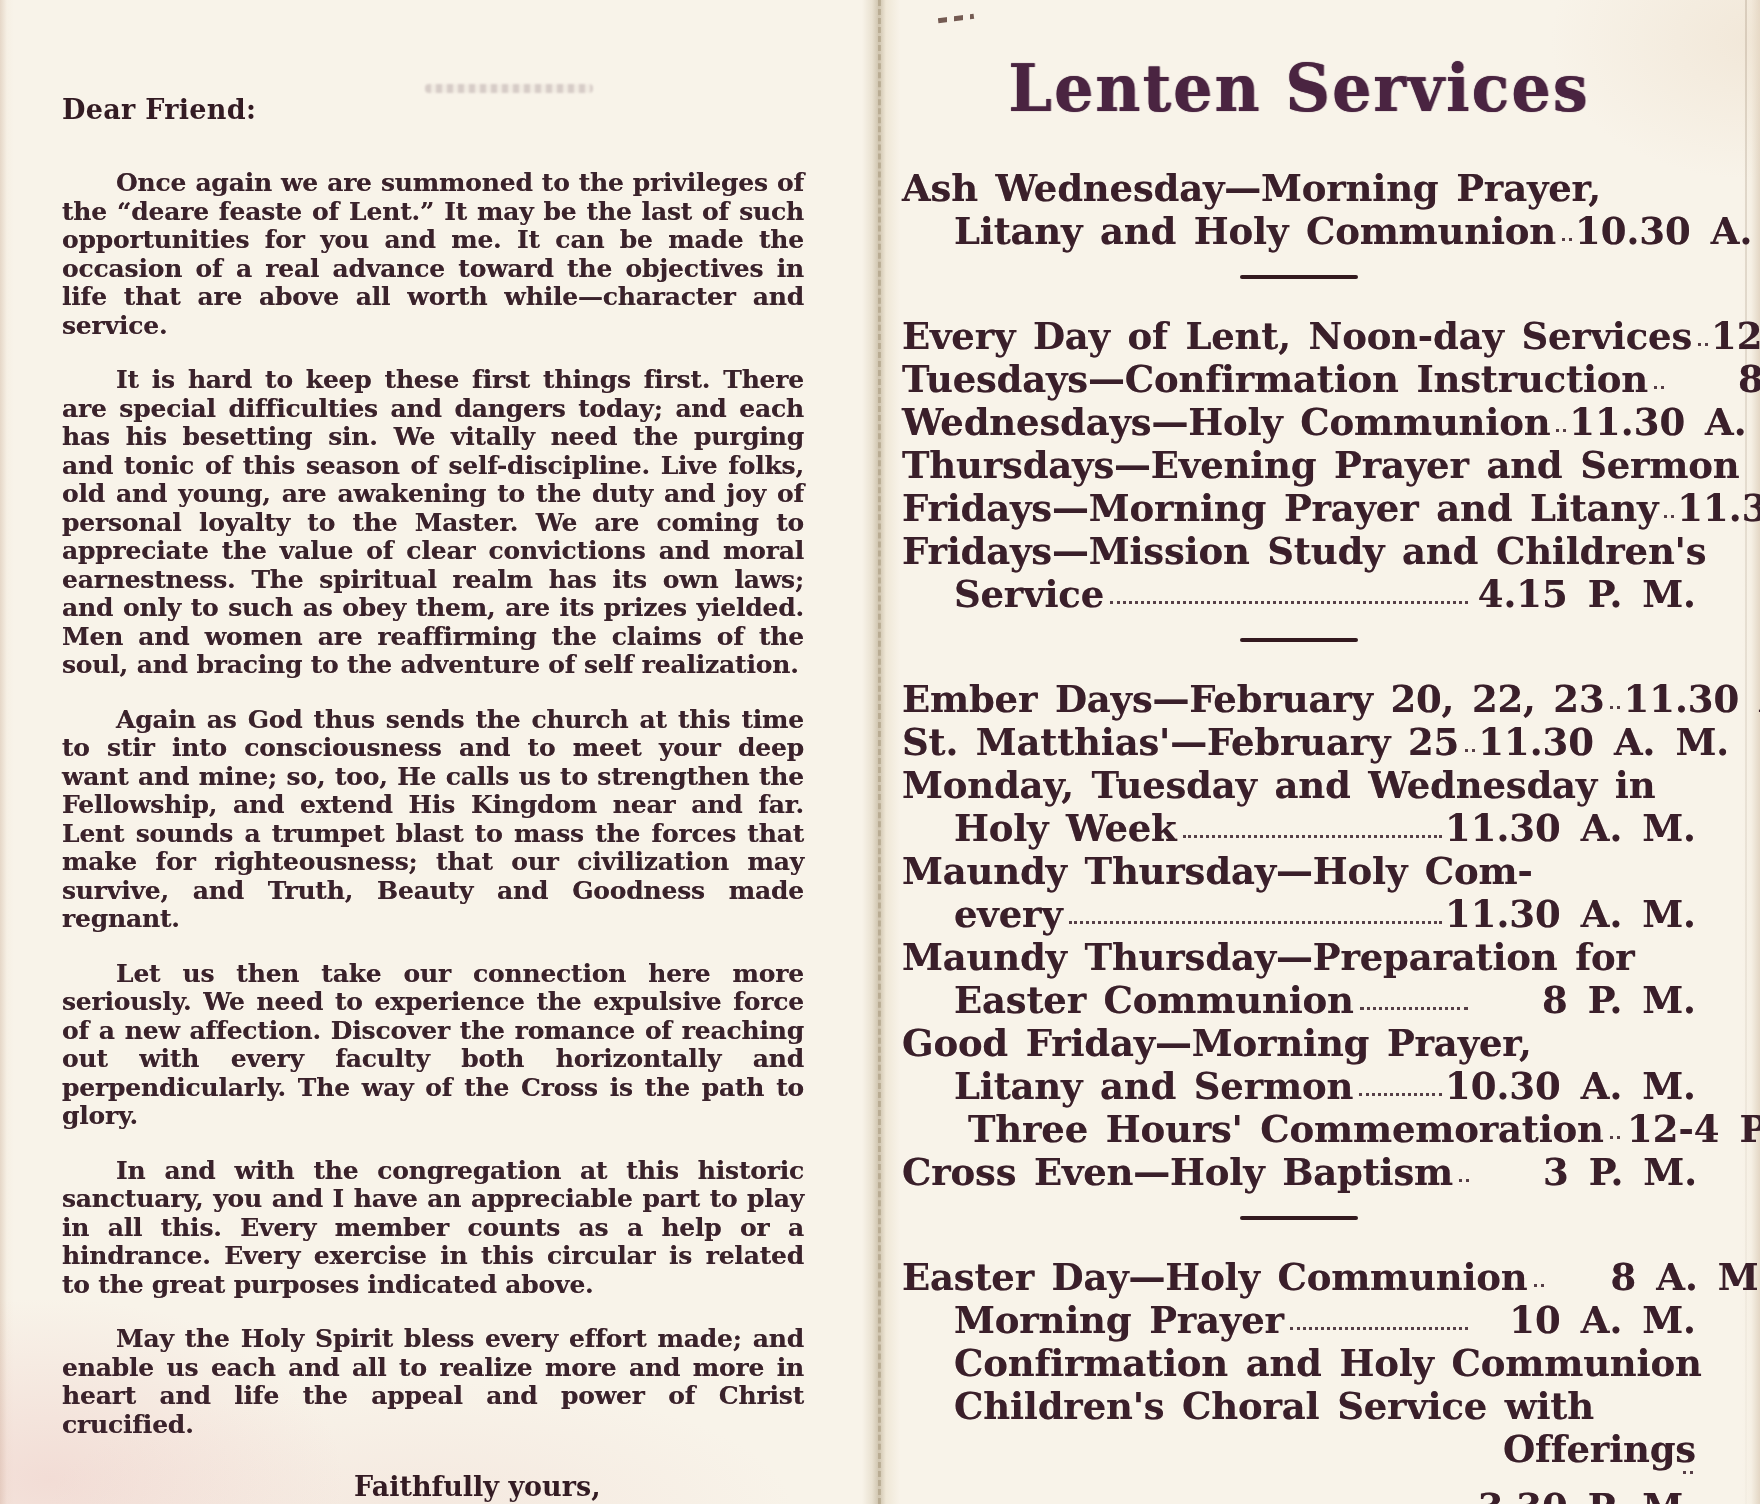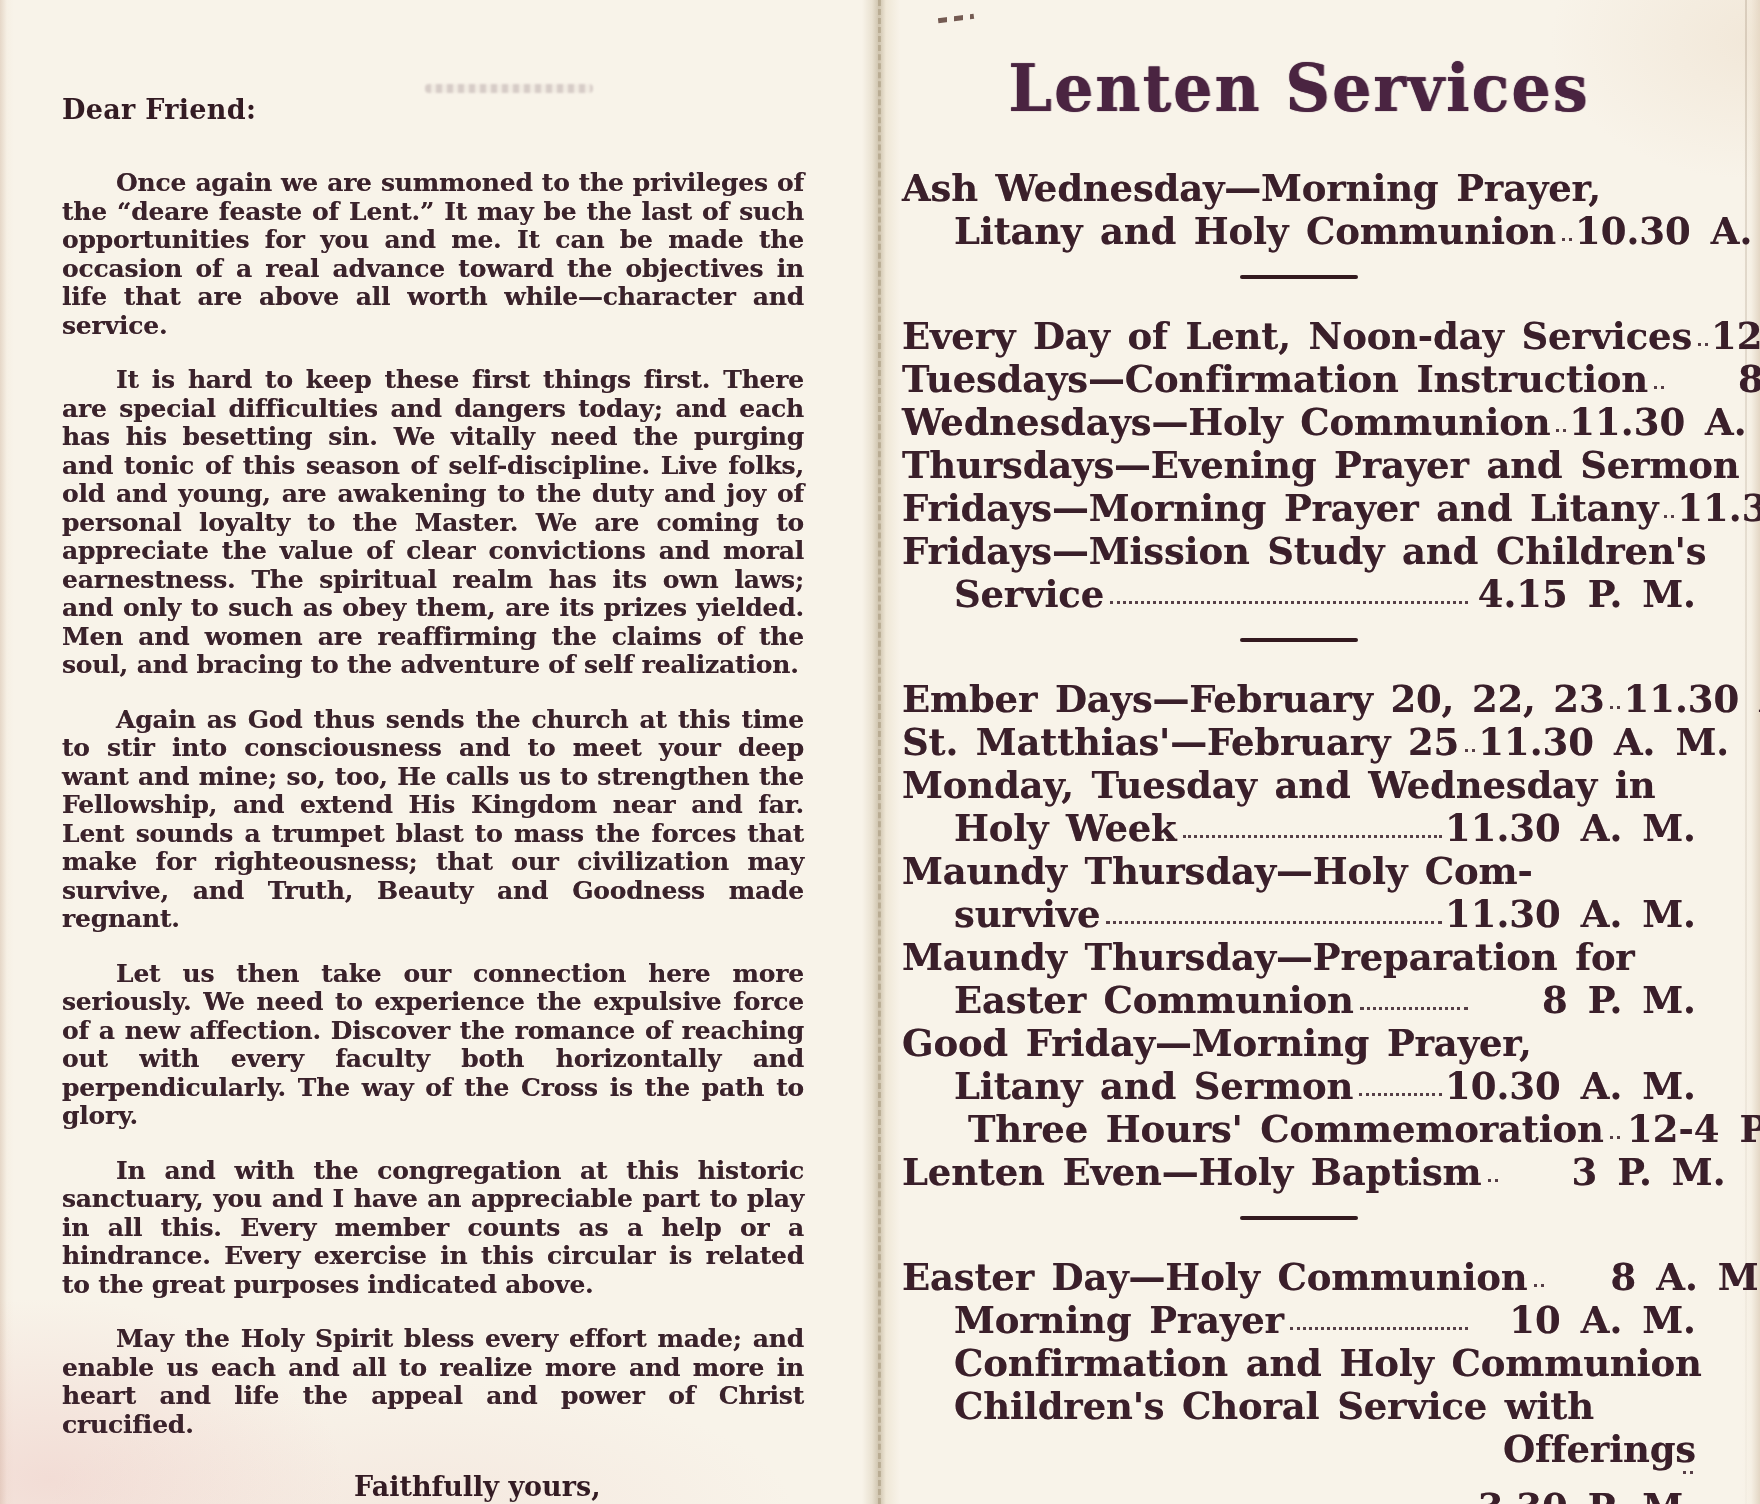--- a/index.html
+++ b/index.html
@@ -140,21 +140,21 @@
       </div>
       <div class="sl ind1">
         <span class="lbl">Holy Week</span>
         <span class="leader"></span>
         <span class="time">11.30 A. M.</span>
       </div>
       <div class="sl">
         <span class="lbl">Maundy Thursday—Holy Com-</span>
       </div>
       <div class="sl ind1">
-        <span class="lbl">survive</span>
+        <span class="lbl">every</span>
         <span class="leader"></span>
         <span class="time">11.30 A. M.</span>
       </div>
       <div class="sl">
         <span class="lbl">Maundy Thursday—Preparation for</span>
       </div>
       <div class="sl ind1">
         <span class="lbl">Easter Communion</span>
         <span class="leader"></span>
         <span class="time">8 P. M.</span>
@@ -166,21 +166,21 @@
         <span class="lbl">Litany and Sermon</span>
         <span class="leader"></span>
         <span class="time">10.30 A. M.</span>
       </div>
       <div class="sl ind2">
         <span class="lbl">Three Hours' Commemoration</span>
         <span class="leader"></span>
         <span class="time">12-4 P. M.</span>
       </div>
       <div class="sl">
-        <span class="lbl">Lenten Even—Holy Baptism</span>
+        <span class="lbl">Cross Even—Holy Baptism</span>
         <span class="leader"></span>
         <span class="time">3 P. M.</span>
       </div>
 
       <div class="divider"></div>
 
       <div class="sl">
         <span class="lbl">Easter Day—Holy Communion</span>
         <span class="leader"></span>
         <span class="time">8 A. M.</span>

